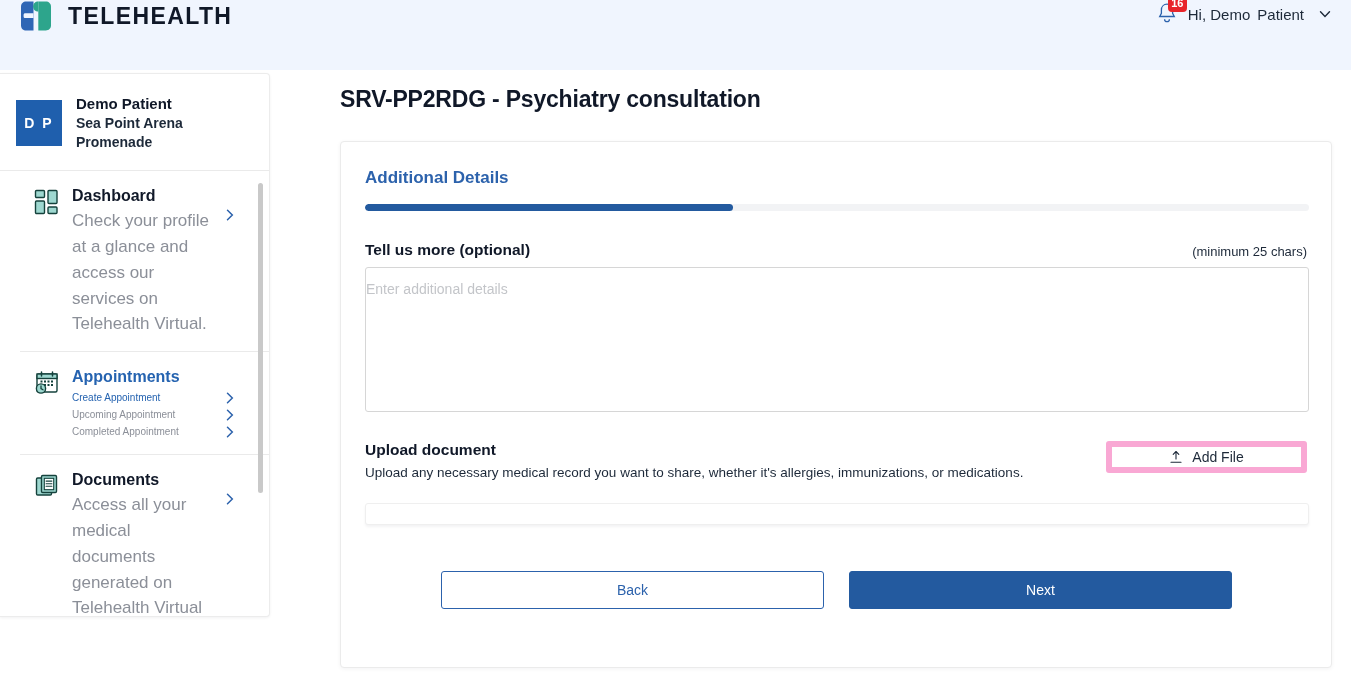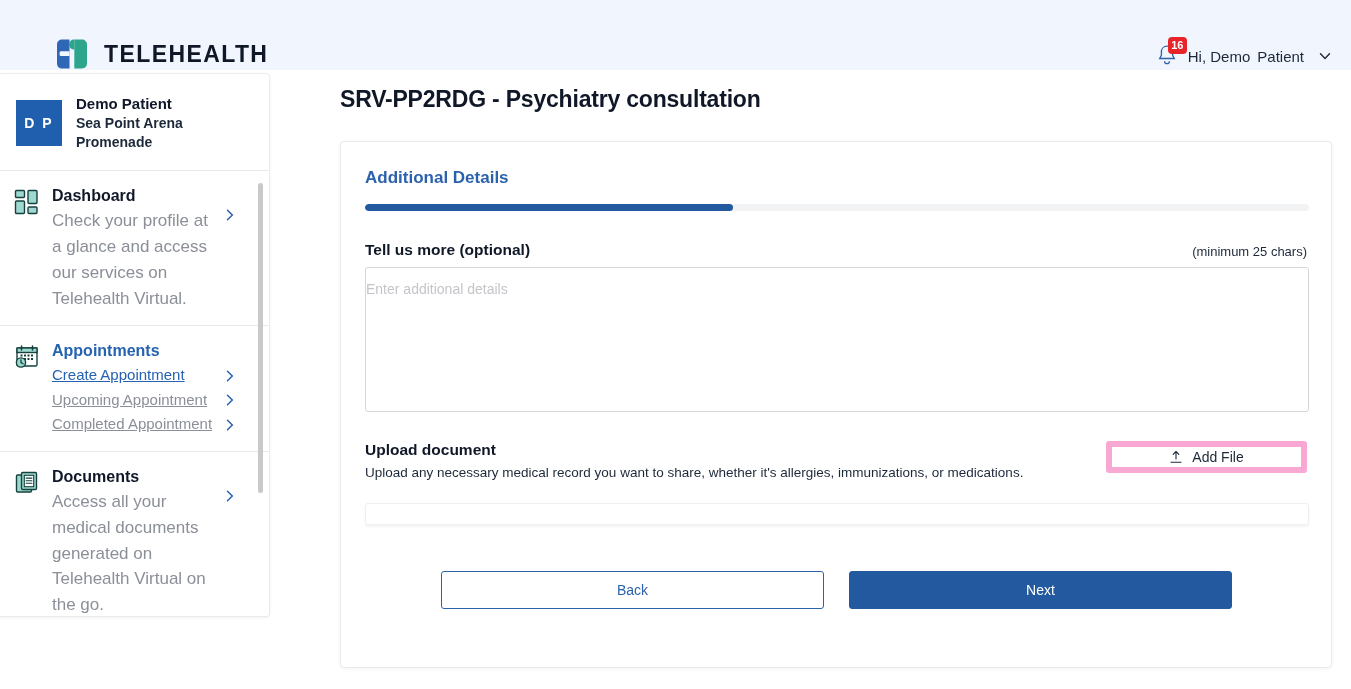--- a/index.html
+++ b/index.html
@@ -9,23 +9,22 @@
     background: #ffffff;
     font-family: "Liberation Sans", sans-serif;
     overflow: hidden;
   }
 
   
   .topbar {
     position: absolute; left: 0; top: 0;
     width: 1351px; height: 70px;
     background: #f0f5fe;
-    display: flex; align-items: flex-end;
+    display: flex; align-items: flex-start;
     justify-content: space-between;
-    padding-left: 36px;
   }
   .brand { display: flex; align-items: center; gap: 14px; padding-left: 18px; }
   .logo-mark { width: 36px; height: 32px; display: block; }
   .brand-name {
     font-size: 23px; font-weight: 700; letter-spacing: 1.4px;
     color: #101828;
   }
   .userzone {
     display: flex; align-items: center; gap: 9px; padding-right: 18px;
   }
@@ -64,40 +63,41 @@
     font-size: 14px; font-weight: 700; letter-spacing: 2px;
     flex: 0 0 auto;
   }
   .pname { font-size: 15px; font-weight: 700; color: #101828; line-height: 1.35; }
   .paddr { font-size: 14px; color: #1d2939; line-height: 1.35; font-weight: bold; }
 
   .navscroll {
     position: relative;
     height: 455px;
     overflow: hidden;
+    padding-left: 20px;
   }
   .navinner { padding: 0 0 10px 0; }
 
   .navgroup {
     padding: 16px 16px 14px 14px;
     border-bottom: 1px solid #eaeaea;
     display: flex; gap: 12px;
   }
   .navgroup:last-child { border-bottom: none; }
   .gicon { flex: 0 0 26px; width: 26px; height: 26px; margin-top: 2px; }
   .gbody { flex: 1 1 auto; min-width: 0; }
   .gtitle { font-size: 16px; font-weight: 700; color: #101828; margin-bottom: 3px; }
   .gtitle.active { color: #2563b0; }
   .gdesc-row { display: flex; align-items: flex-start; justify-content: space-between; gap: 6px; }
   .gdesc { font-size: 17px; color: #8b8f98; line-height: 1.52; max-width: 172px; }
   .sublink-row {
     display: flex; align-items: center; justify-content: space-between;
     padding: 1px 0;
   }
-  .sublink { font-size: 15px; color: #8b8f98; line-height: 1.5; text-decoration: underline; }
+  .sublink { font-size: 10px; color: #8b8f98; line-height: 1.5; }
   .sublink.active { color: #2563b0; }
   .chev { width: 14px; height: 14px; flex: 0 0 auto; margin-right: 16px; }
 
   .sb-track {
     position: absolute; right: 3px; top: 0;
     width: 5px; height: 455px;
   }
   .sb-thumb {
     position: absolute; right: 3px; top: 12px;
     width: 5px; height: 310px; border-radius: 3px;

